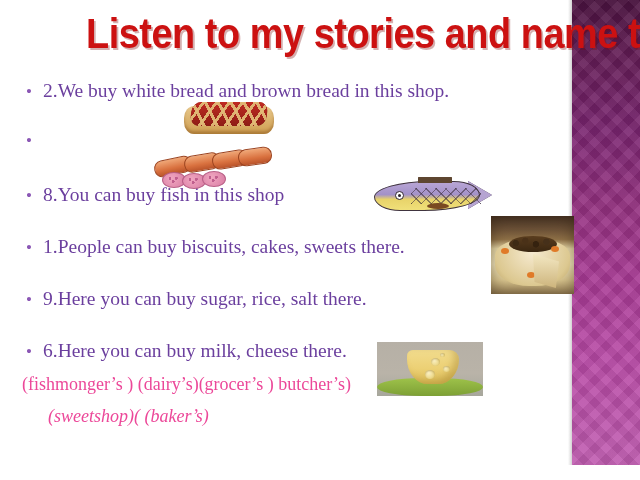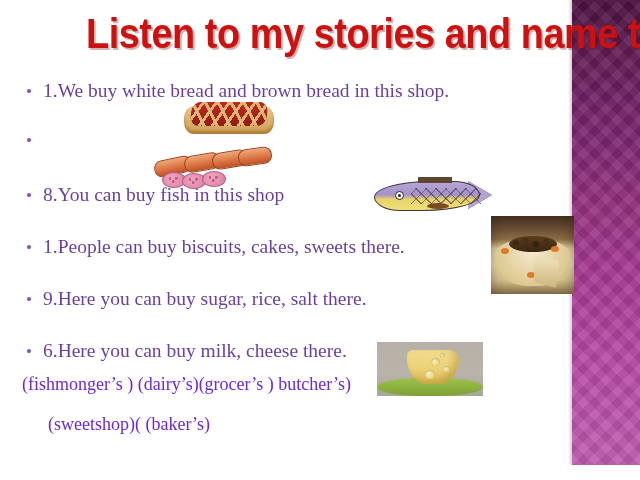--- a/index.html
+++ b/index.html
@@ -114,27 +114,28 @@
     color: #6b3f9e;
   }
 
   
   #answers {
     position: absolute;
     top: 374px;
     left: 22px;
     width: 560px;
     font-size: 18px;
-    color: #6d28d9;
+    color: #ec4899;
     z-index: 2;
     white-space: nowrap;
   }
   #answers .ans-row2 {
-    margin-top: 19px;
+    margin-top: 11px;
     padding-left: 26px;
+    font-style: italic;
   }
 
   
   .pic {
     position: absolute;
     z-index: 4;
     overflow: hidden;
   }
 
   
@@ -308,21 +309,21 @@
     <div id="band-grad"></div>
     <div id="band-pattern"></div>
   </div>
 
   <div id="title">Listen to my stories and name the kind of the shop</div>
 
   <div id="body-list">
 
     <div class="line">
       <span class="bullet">•</span>
-      <span class="line-text">1.We buy white bread and brown bread in this shop.</span>
+      <span class="line-text">2.We buy white bread and brown bread in this shop.</span>
     </div>
 
     <div class="line">
       <span class="bullet">•</span>
     </div>
 
     <div class="line">
       <span class="bullet">•</span>
       <span class="line-text">8.You can buy fish in this shop</span>
     </div>

